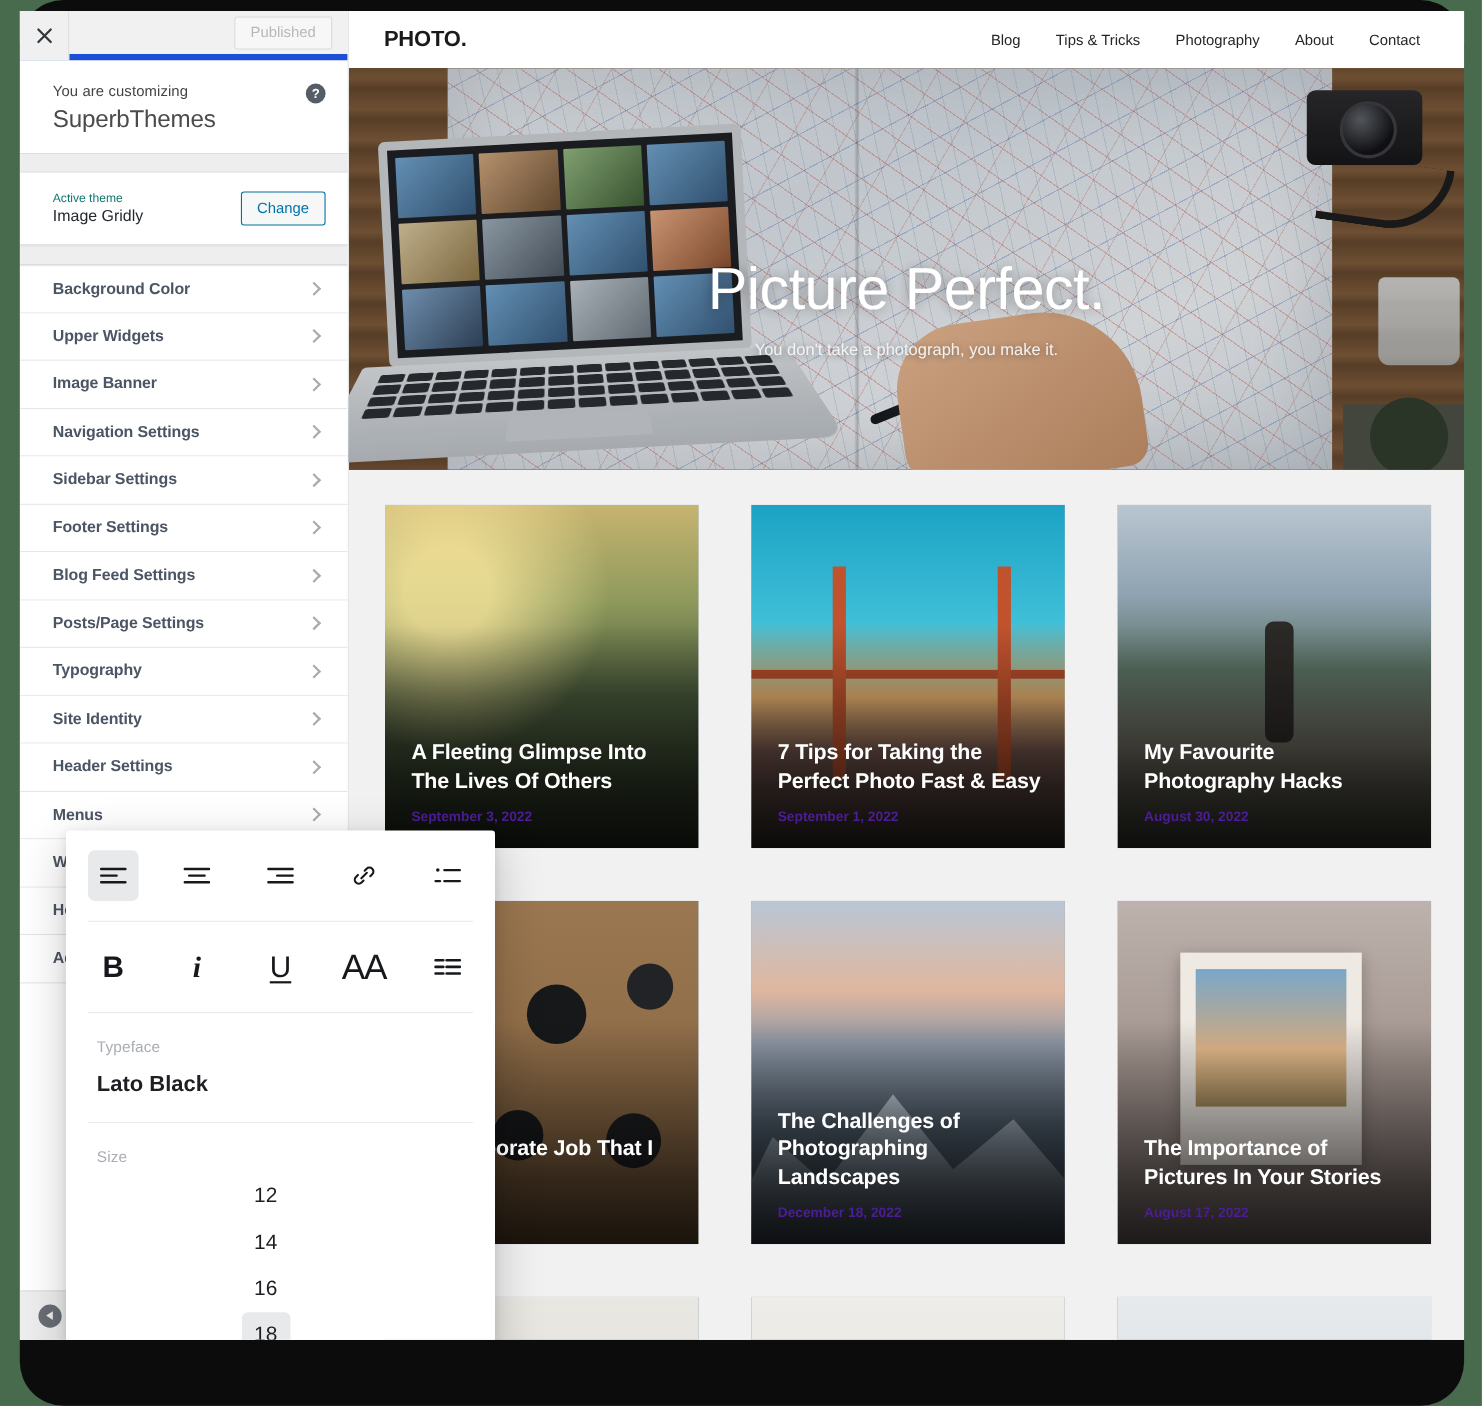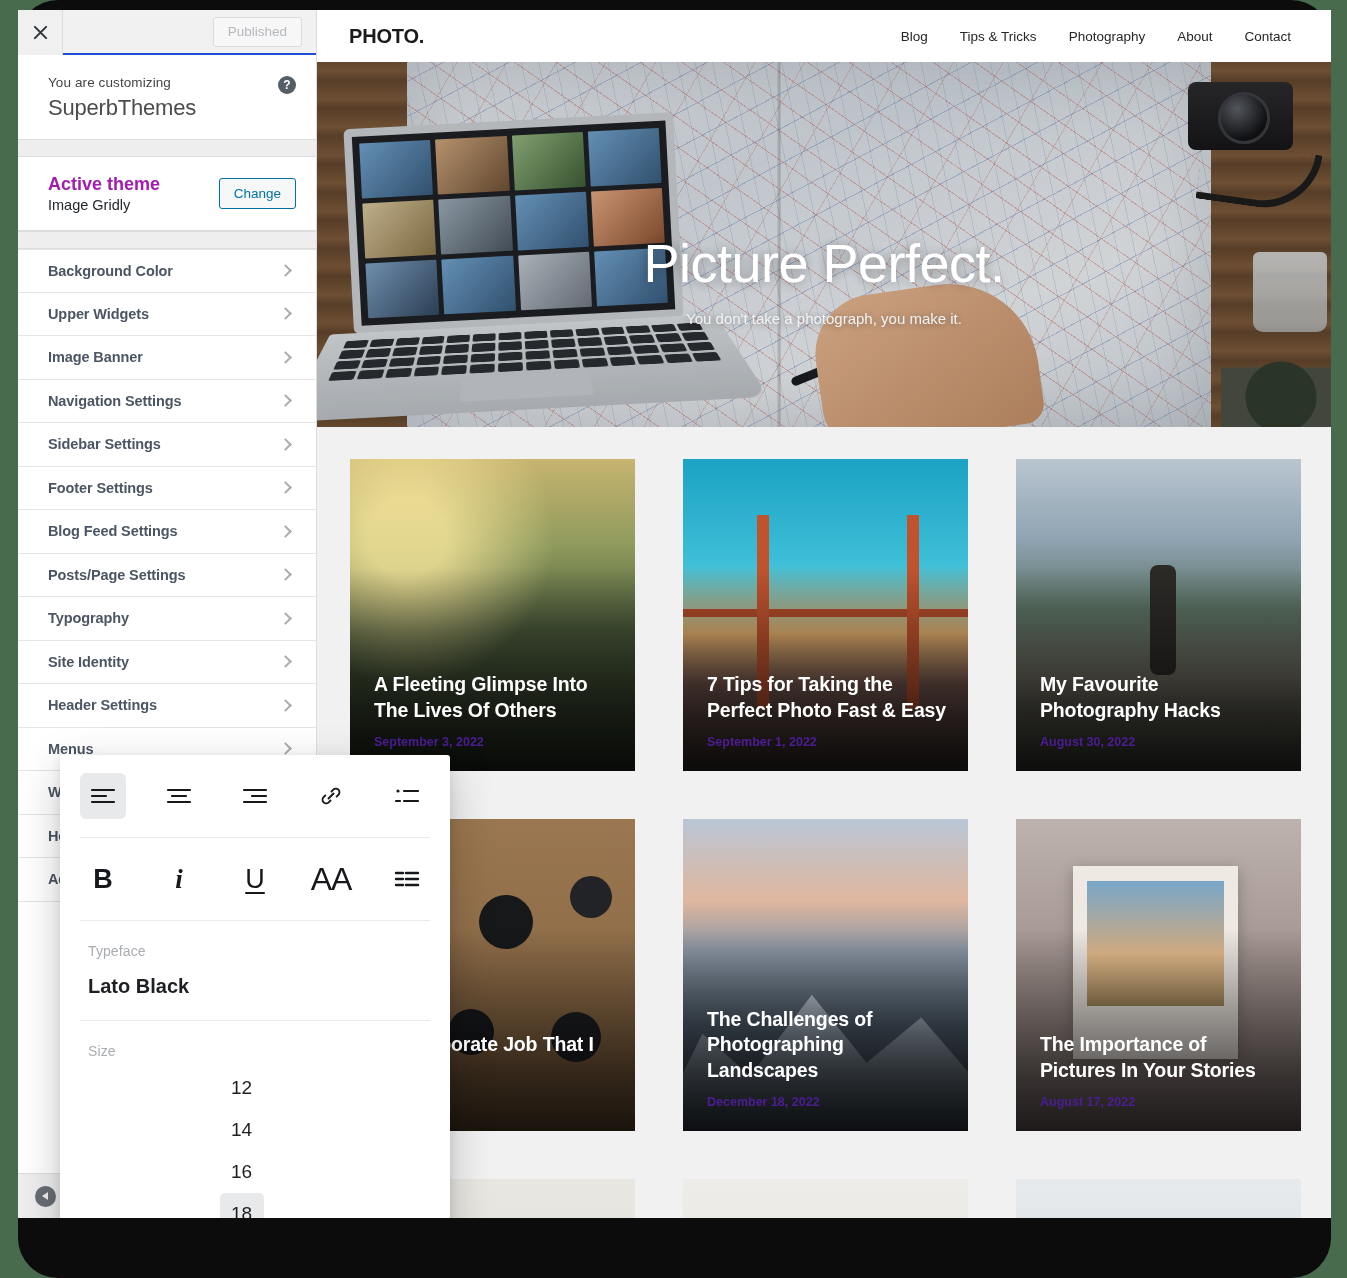--- a/index.html
+++ b/index.html
@@ -37,21 +37,21 @@
     background: #ffffff;
     border-right: 1px solid #dddddd;
     overflow: hidden;
     z-index: 5;
   }
 
   #cust-topbar {
     display: flex;
     height: 45px;
     background: #f3f3f3;
-    border-bottom: 2px solid #1d4ed8;
+    border-bottom: 6px solid #1d4ed8;
   }
   #close-btn {
     width: 45px; height: 45px;
     display: flex; align-items: center; justify-content: center;
     background: #f0f0f0;
     border-right: 1px solid #dddddd;
     cursor: pointer;
   }
   #close-btn svg { width: 15px; height: 15px; }
   #publish-wrap {
@@ -107,21 +107,21 @@
   }
 
   #theme-row {
     display: flex;
     align-items: center;
     justify-content: space-between;
     padding: 17px 20px 17px 30px;
     background: #fff;
     border-bottom: 1px solid #dddddd;
   }
-  #theme-label { font-size: 18px; color: #a21caf; font-weight: bold; }
+  #theme-label { font-size: 11px; color: #0f766e; }
   #theme-name { font-size: 14.5px; color: #23282d; font-weight: 400; margin-top: 2px; }
   #change-btn {
     font-size: 13.5px;
     color: #0073aa;
     border: 1px solid #0071a1;
     border-radius: 3px;
     background: #f6f7f7;
     padding: 7px 14px;
     cursor: pointer;
   }

